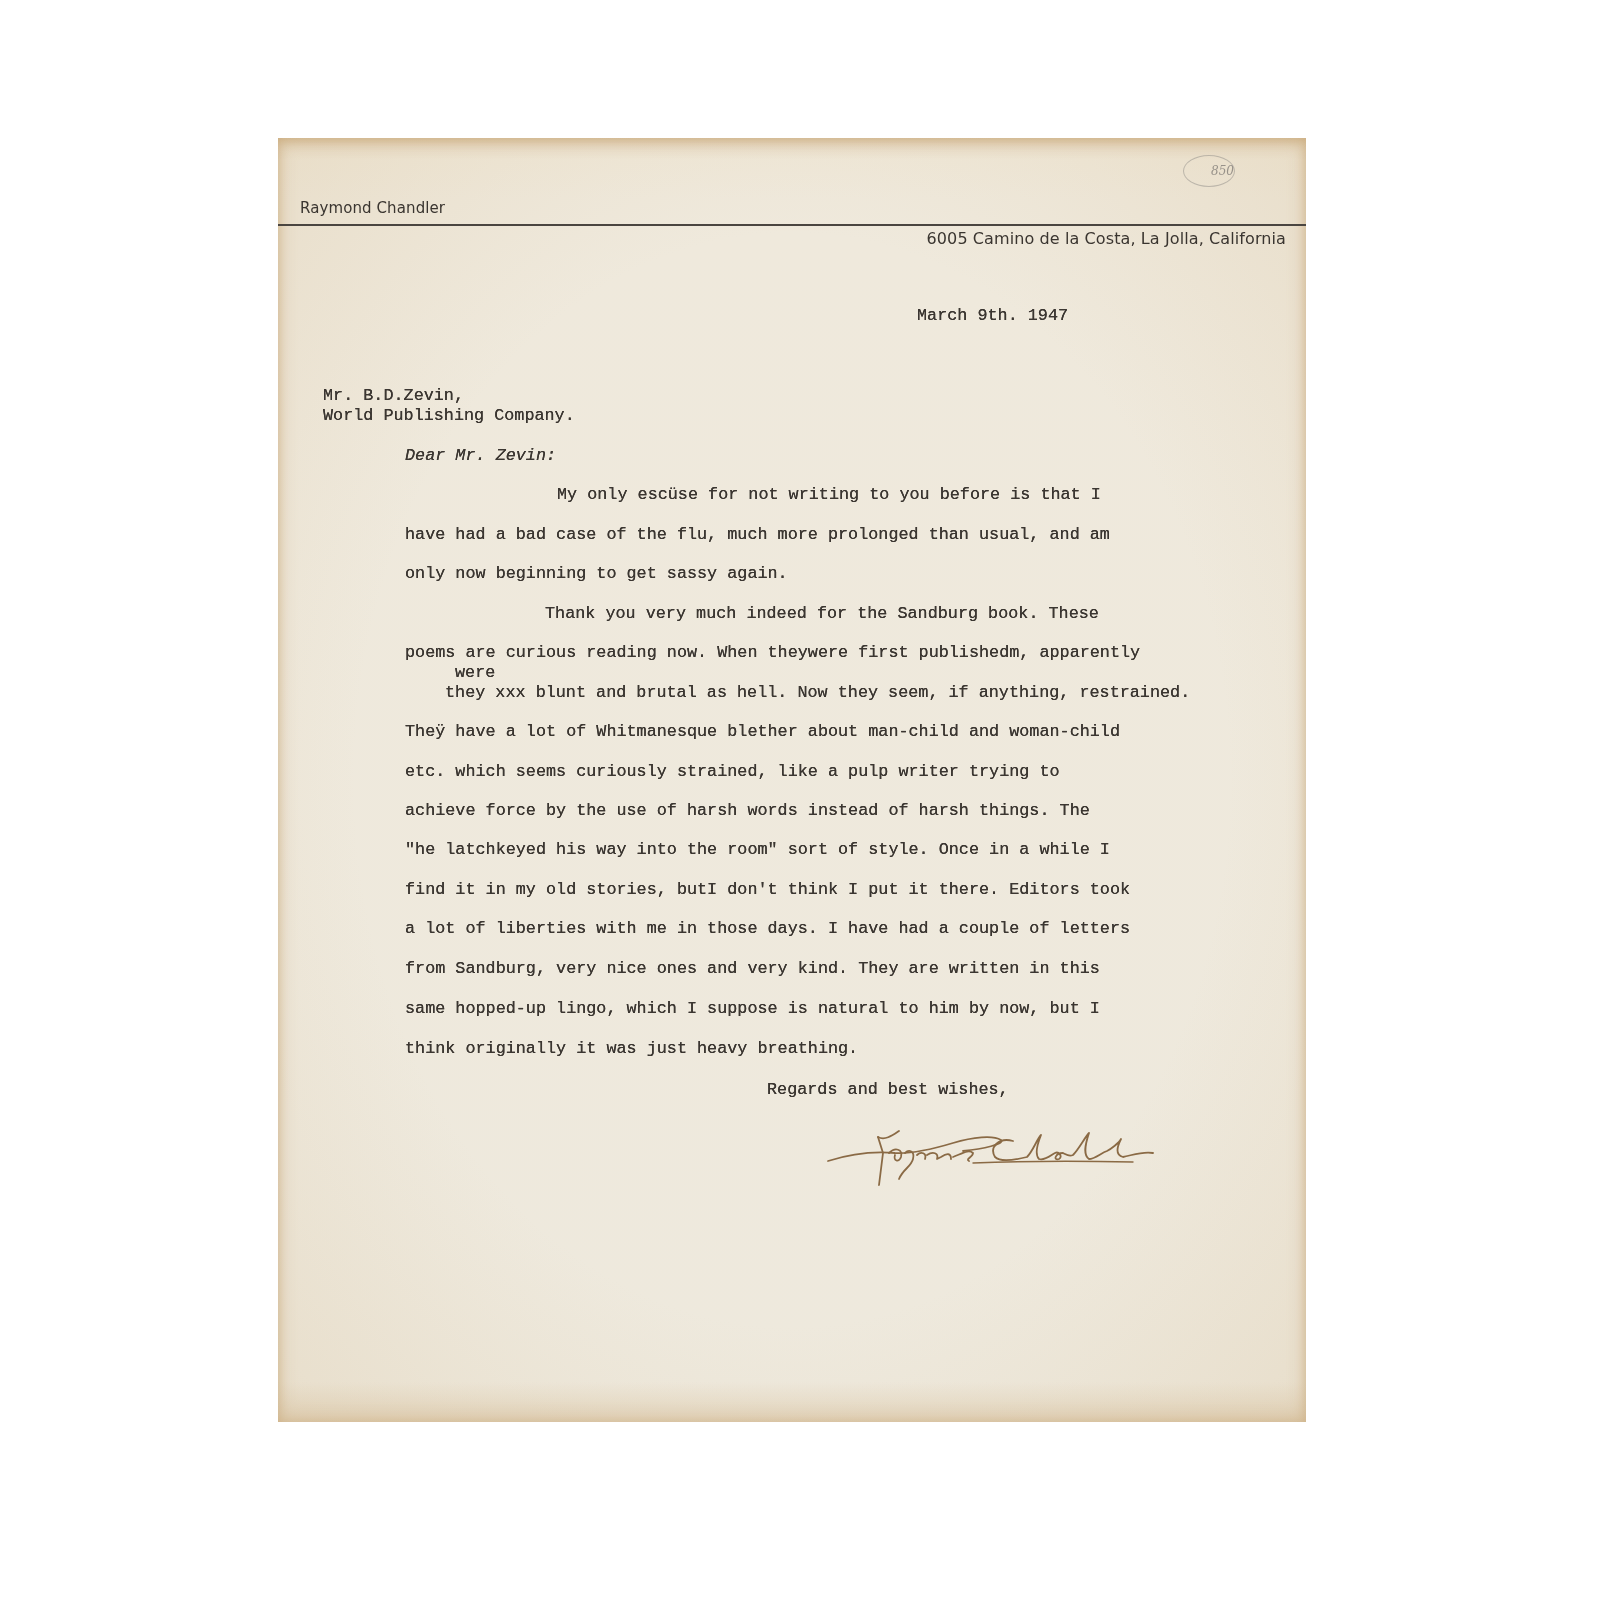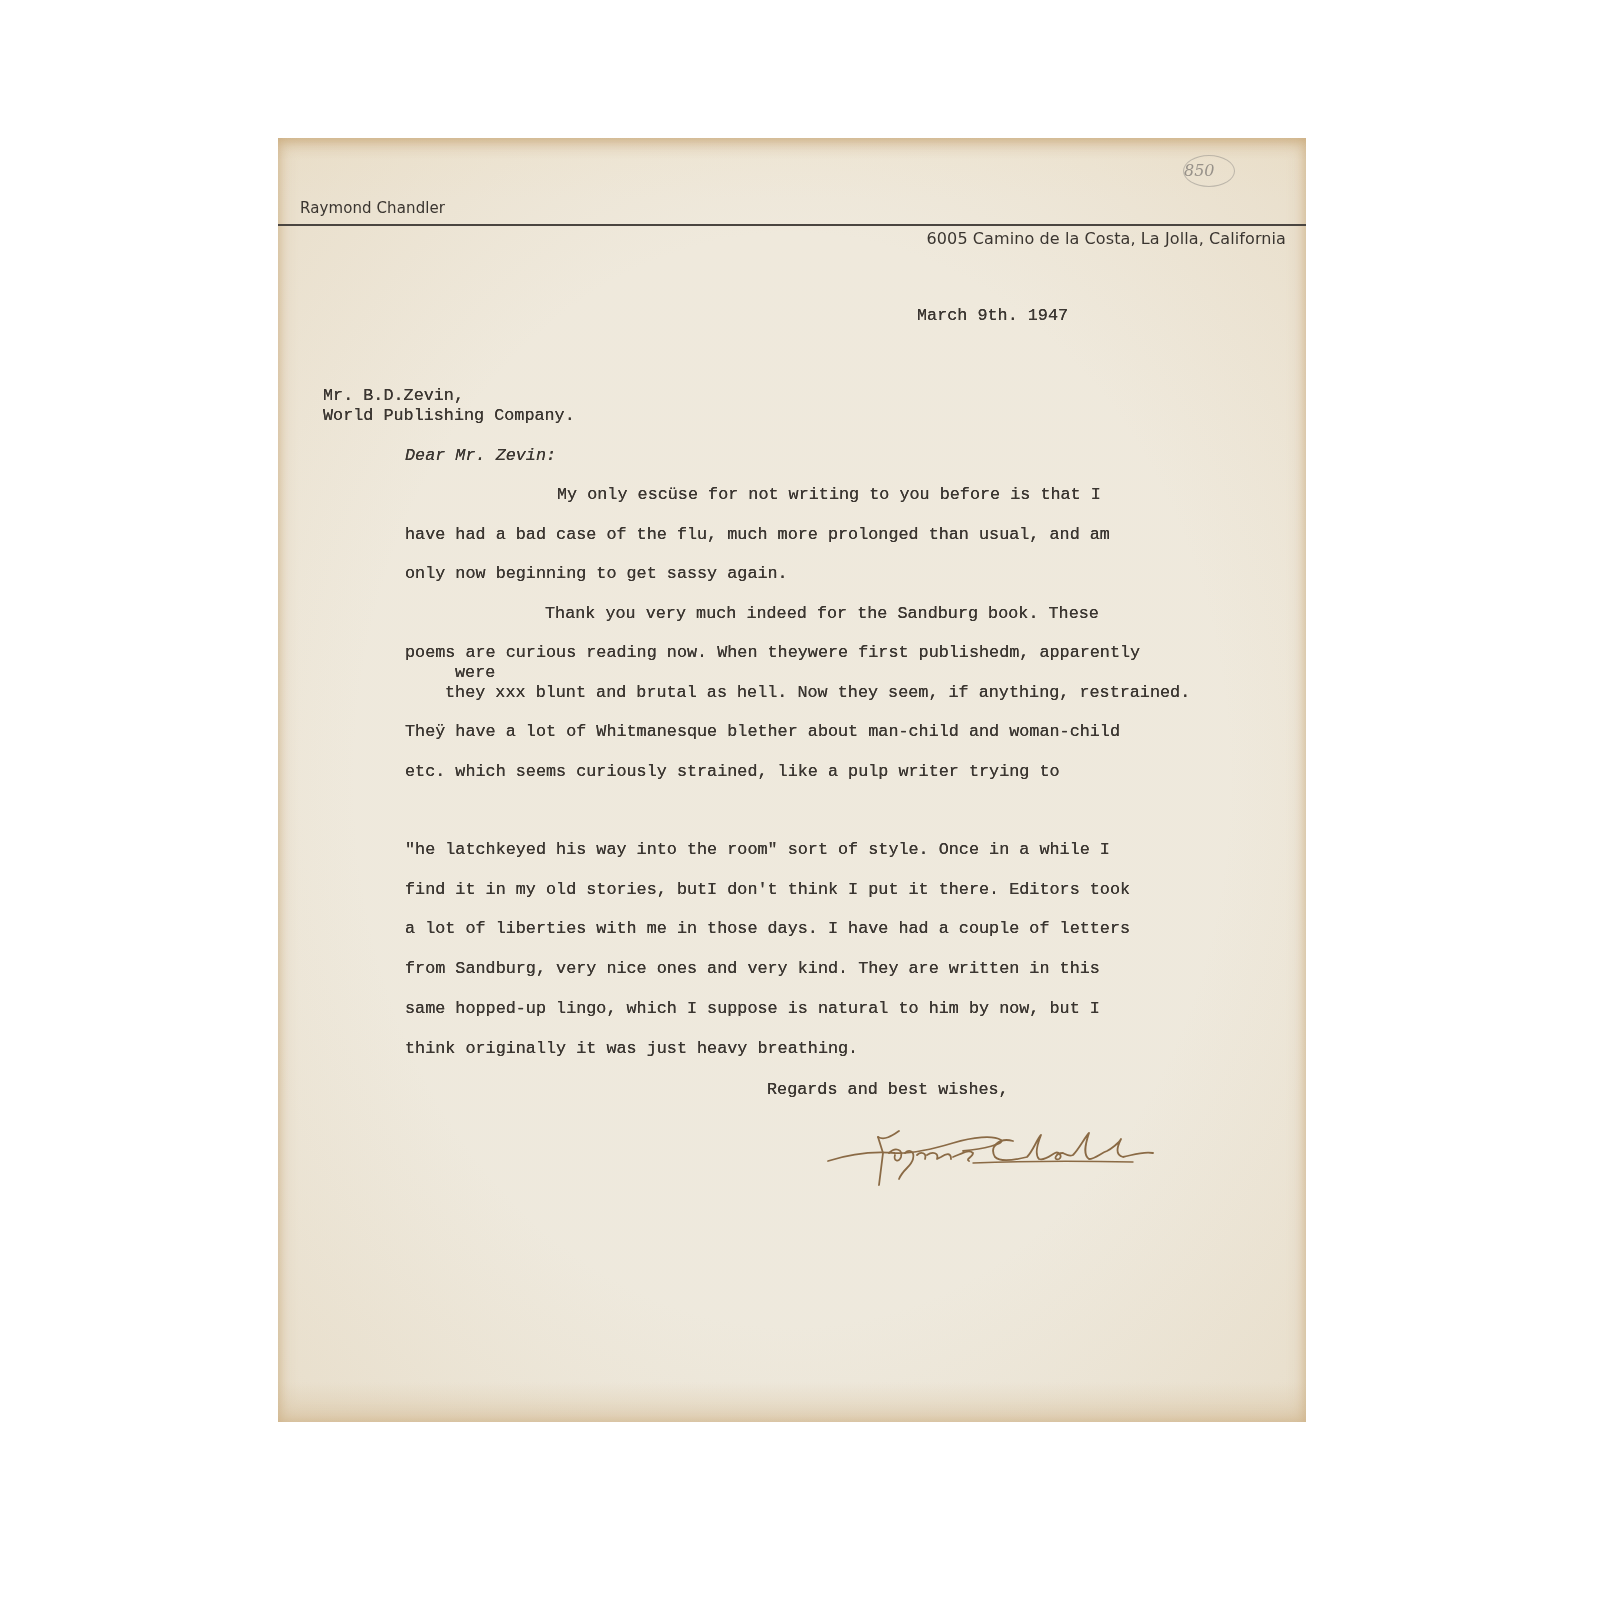--- a/index.html
+++ b/index.html
@@ -20,22 +20,22 @@
     font-family:"DejaVu Sans", sans-serif; font-size:15px; color:#3a3530; letter-spacing:0.1px;
   }
   .lh-rule { position:absolute; left:0; right:0; top:86px; height:1.5px; background:#4a4540; }
   .lh-address {
     position:absolute; right:20px; top:91px;
     font-family:"DejaVu Sans", sans-serif; font-size:16px; color:#3a3530; letter-spacing:0.1px;
   }
   .pencil-note {
     position:absolute; left:905px; top:17px; width:50px; height:30px;
     border:1px solid rgba(150,145,140,0.55); border-radius:50%;
-    font-family:"DejaVu Serif", serif; font-style:italic; font-size:16px;
-    color:rgba(130,125,120,0.8); text-align:left; line-height:30px;
+    font-family:"DejaVu Serif", serif; font-style:italic; font-size:12px;
+    color:rgba(130,125,120,0.8); text-align:right; line-height:30px;
   }
   .tw {
     position:absolute; white-space:pre;
     font-family:"Liberation Mono", "DejaVu Sans Mono", monospace;
     font-size:16.8px; color:#3b3631; line-height:20px;
     text-shadow: 0 0 0.4px #2e2a26;
   }
   .signature { position:absolute; left:545px; top:985px; width:340px; height:70px; }
 </style>
 </head>
@@ -56,20 +56,21 @@
 
   <div class="tw" style="left:279px; top:347px;">My only escüse for not writing to you before is that I</div>
   <div class="tw" style="left:127px; top:387px;">have had a bad case of the flu, much more prolonged than usual, and am</div>
   <div class="tw" style="left:127px; top:426px;">only now beginning to get sassy again.</div>
   <div class="tw" style="left:267px; top:466px;">Thank you very much indeed for the Sandburg book. These</div>
   <div class="tw" style="left:127px; top:505px;">poems are curious reading now. When theywere first publishedm, apparently</div>
   <div class="tw" style="left:177px; top:525px;">were</div>
   <div class="tw" style="left:127px; top:545px;margin-left:40px;">they xxx blunt and brutal as hell. Now they seem, if anything, restrained.</div>
   <div class="tw" style="left:127px; top:584px;">Theÿ have a lot of Whitmanesque blether about man-child and woman-child</div>
   <div class="tw" style="left:127px; top:624px;">etc. which seems curiously strained, like a pulp writer trying to</div>
+  <div class="tw" style="left:127px; top:663px;">achieve force by the use of harsh words instead of harsh things. The</div>
   <div class="tw" style="left:127px; top:702px;">"he latchkeyed his way into the room" sort of style. Once in a while I</div>
   <div class="tw" style="left:127px; top:742px;">find it in my old stories, butI don't think I put it there. Editors took</div>
   <div class="tw" style="left:127px; top:781px;">a lot of liberties with me in those days. I have had a couple of letters</div>
   <div class="tw" style="left:127px; top:821px;">from Sandburg, very nice ones and very kind. They are written in this</div>
   <div class="tw" style="left:127px; top:861px;">same hopped-up lingo, which I suppose is natural to him by now, but I</div>
   <div class="tw" style="left:127px; top:901px;">think originally it was just heavy breathing.</div>
 
   <div class="tw" style="left:489px; top:942px;">Regards and best wishes,</div>
 
   <svg class="signature" viewBox="0 0 340 70">

